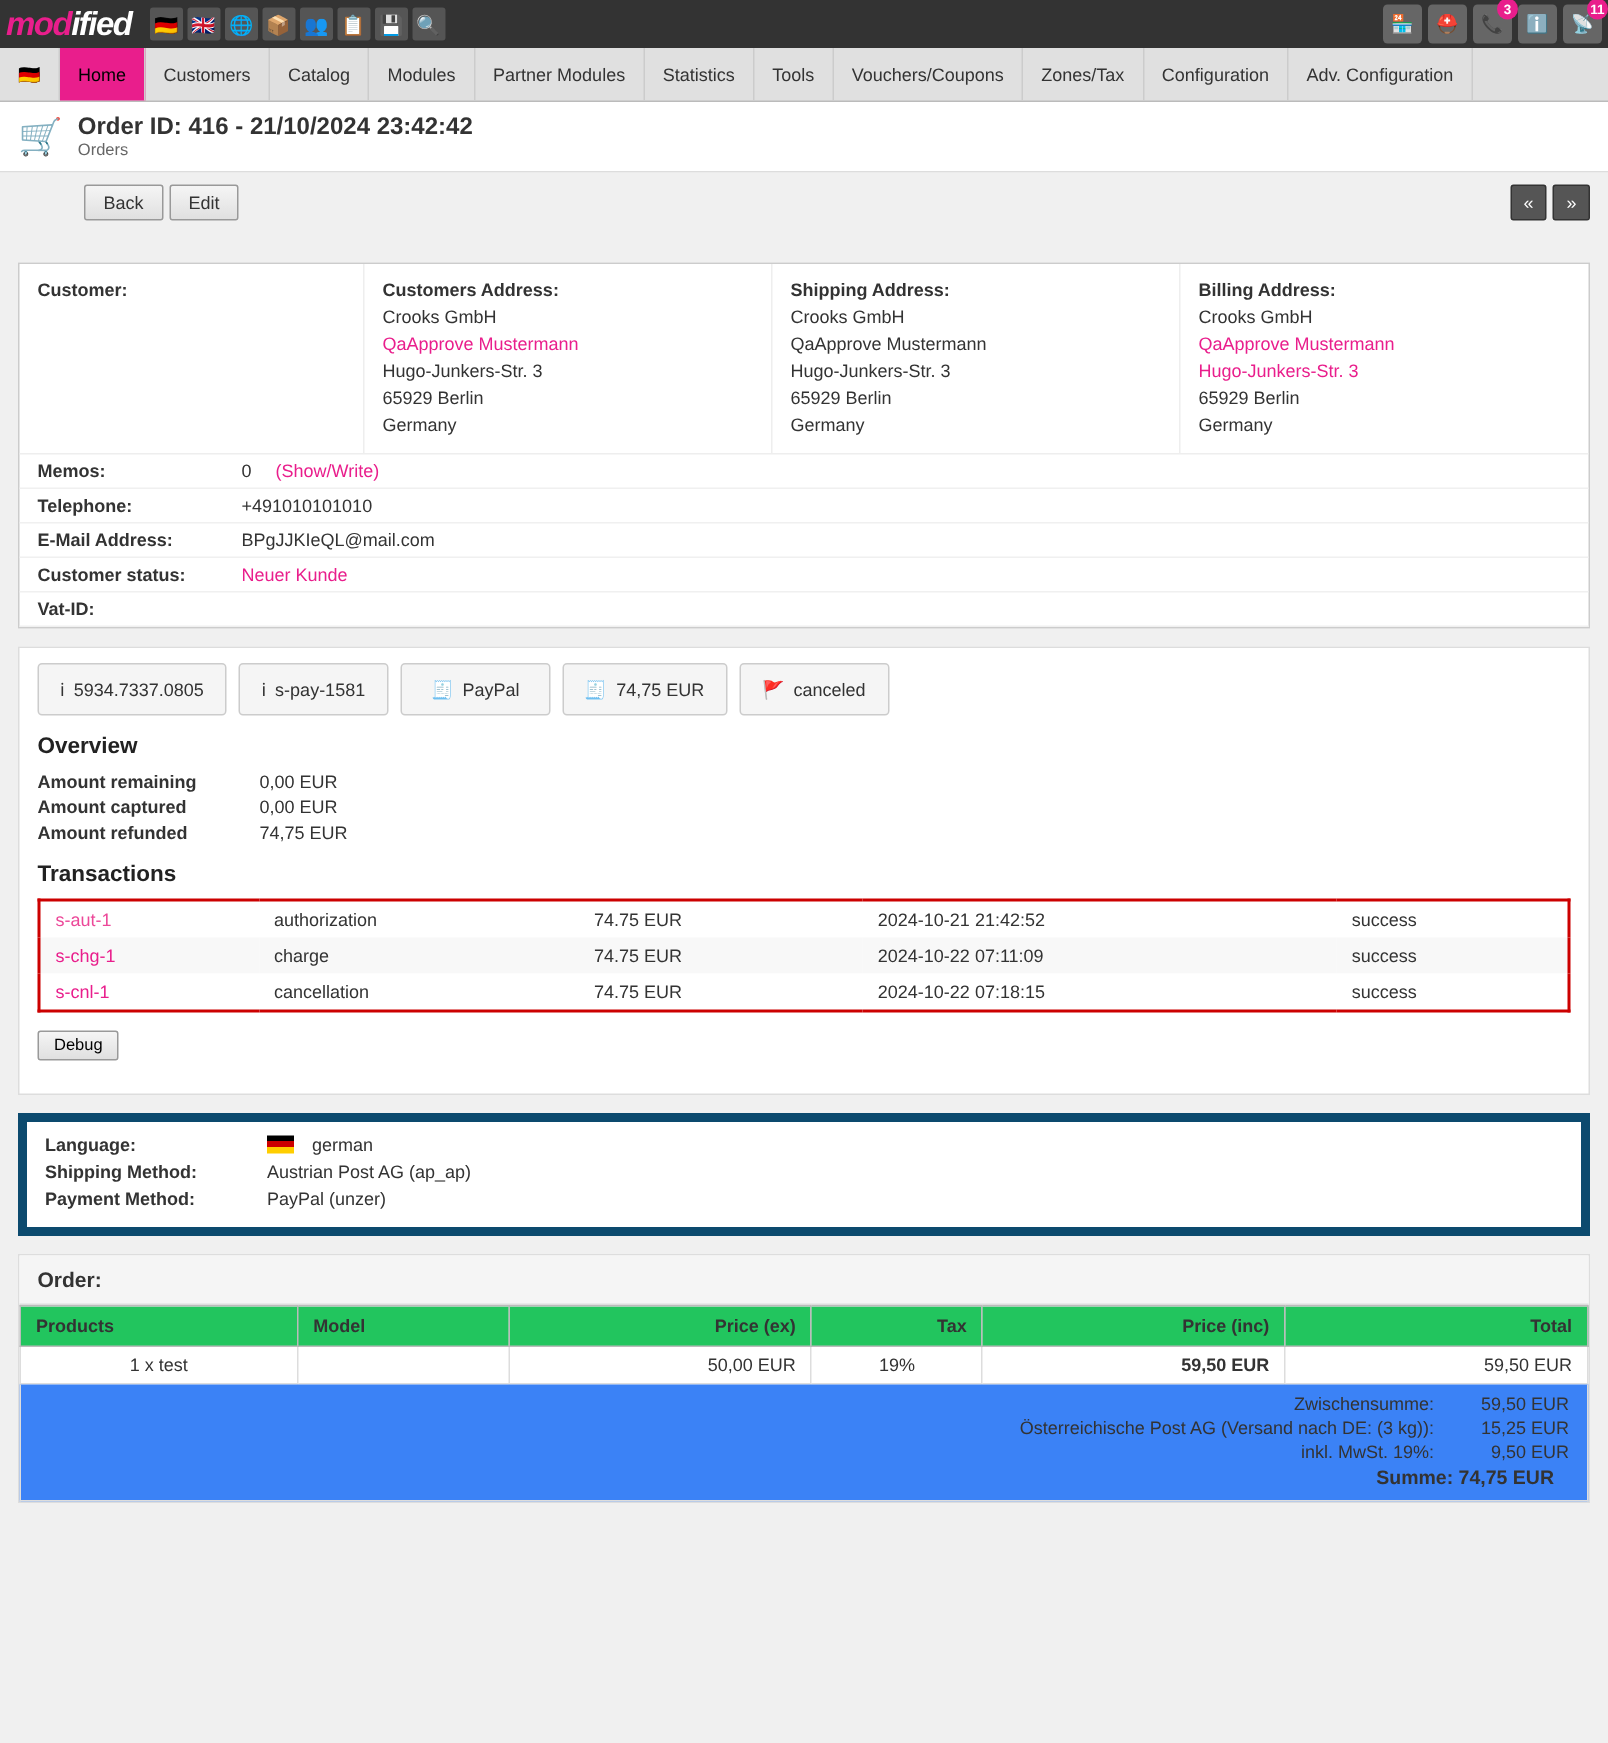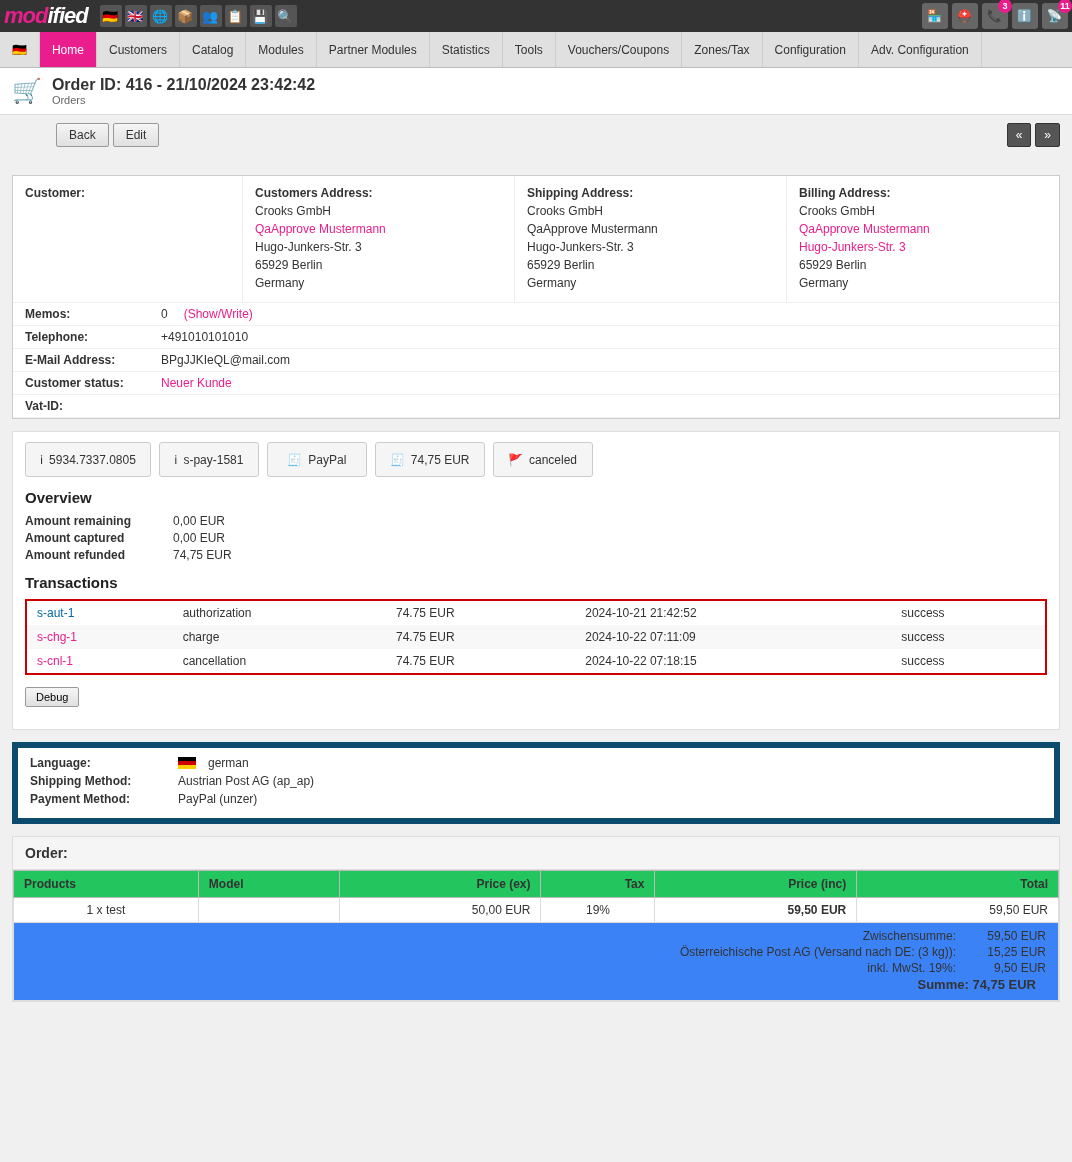--- a/index.html
+++ b/index.html
@@ -10,21 +10,21 @@
     .top-bar .logo { color: #e91e8c; font-size: 22px; font-weight: bold; font-style: italic; letter-spacing: -1px; margin-right: 8px; }
     .top-bar .logo span { color: #fff; }
     .top-bar-icon { width: 22px; height: 22px; background: #555; border-radius: 2px; display: inline-flex; align-items: center; justify-content: center; color: #ccc; font-size: 13px; cursor: pointer; }
     .top-bar-right { margin-left: auto; display: flex; gap: 4px; align-items: center; }
     .badge-icon { position: relative; width: 26px; height: 26px; background: #666; border-radius: 3px; display: inline-flex; align-items: center; justify-content: center; cursor: pointer; }
     .badge-icon .badge { position: absolute; top: -4px; right: -4px; background: #e91e8c; color: #fff; border-radius: 50%; font-size: 9px; width: 14px; height: 14px; display: flex; align-items: center; justify-content: center; font-weight: bold; }
 
     
     .nav-bar { background: #e0e0e0; display: flex; align-items: stretch; border-bottom: 1px solid #bbb; height: 36px; }
     .nav-item { padding: 0 12px; display: flex; align-items: center; cursor: pointer; font-size: 12px; white-space: nowrap; border-right: 1px solid #ccc; }
-    .nav-item.active { background: #e91e8c; color: #ffffff; }
+    .nav-item.active { background: #e91e8c; color: #000000; }
 
     
     .page-header { background: #fff; padding: 8px 12px; display: flex; align-items: center; gap: 10px; border-bottom: 1px solid #ddd; }
     .page-header-icon { font-size: 24px; }
     .page-title { font-size: 16px; font-weight: bold; color: #333; }
     .breadcrumb { font-size: 11px; color: #666; }
 
     
     .main { padding: 8px 12px; }
 
@@ -258,21 +258,21 @@
         </div>
       </div>
     </div>
 
     
     <div class="transactions-section">
       <div class="section-title">Transactions</div>
       <table class="transactions-table">
         <tbody id="transactions-tbody">
         <tr>
-    <td class="col-id" style="color:#0369a1">s-aut-1</td>
+    <td class="col-id" style="color:#ec4899">s-aut-1</td>
     <td>authorization</td>
     <td>74.75 EUR</td>
     <td>2024-10-21 21:42:52</td>
     <td>success</td>
   </tr>
             <tr>
     <td class="col-id" style="color:#e91e8c">s-chg-1</td>
     <td>charge</td>
     <td>74.75 EUR</td>
     <td>2024-10-22 07:11:09</td>

